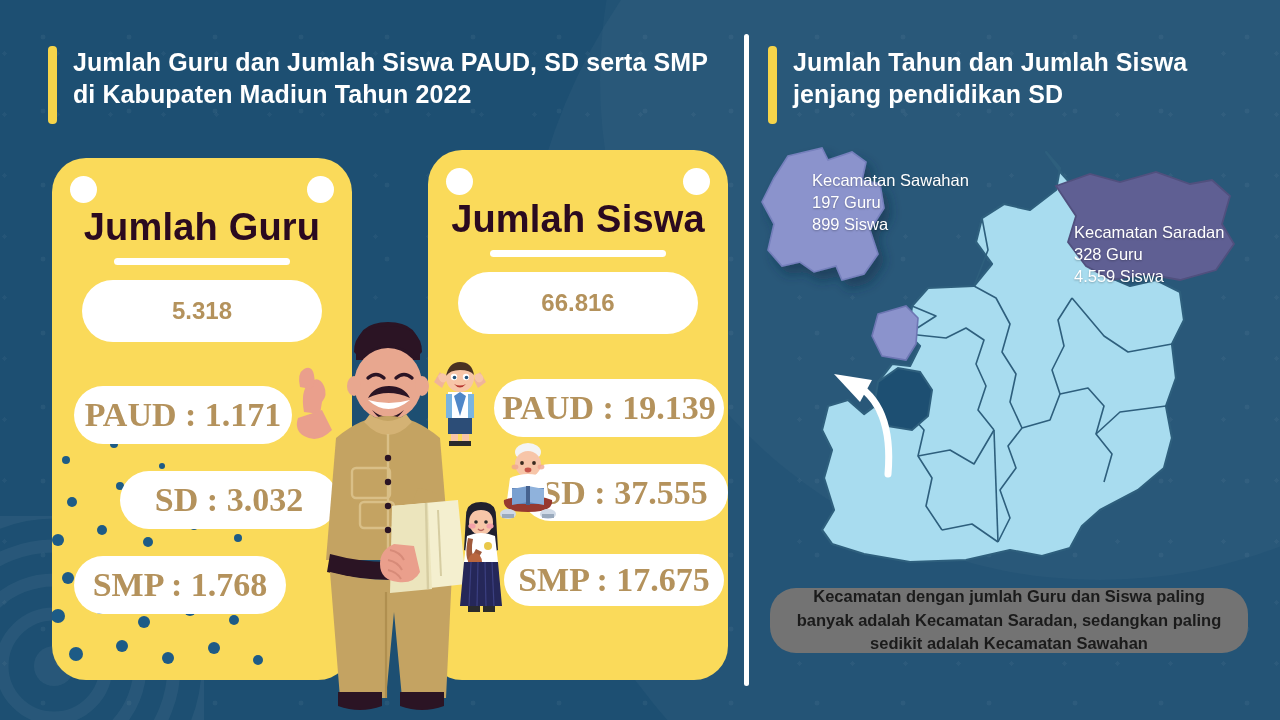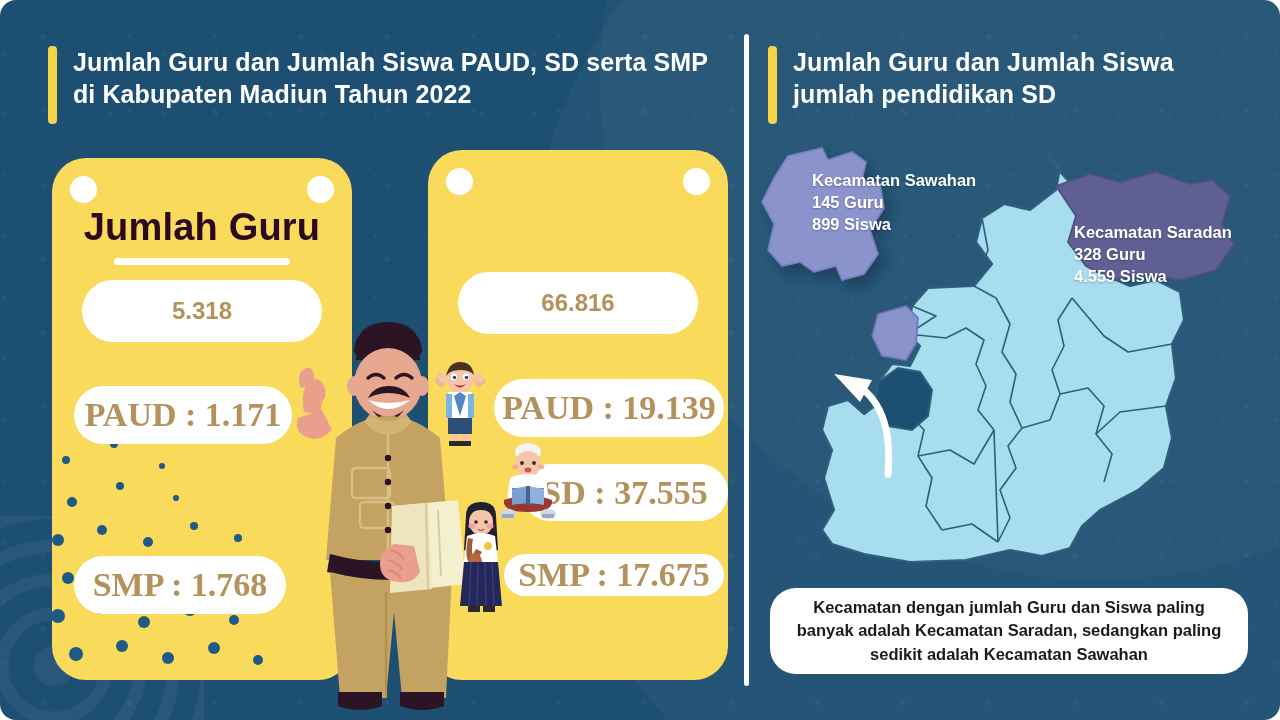--- a/index.html
+++ b/index.html
@@ -6,21 +6,20 @@
   html, body {
     width: 1280px; height: 720px;
     overflow: hidden;
     font-family: "Liberation Sans", sans-serif;
   }
   #stage {
     position: relative;
     width: 1280px; height: 720px;
     background: #1d4f72;
     overflow: hidden;
-    border-radius: 16px;
   }
 
   
   .bg-dots {
     position: absolute; inset: 0;
     background-image:
       radial-gradient(circle, rgba(255,255,255,.045) 2.4px, transparent 2.6px),
       radial-gradient(circle, rgba(255,255,255,.035) 2.0px, transparent 2.2px);
     background-size: 86px 74px, 53px 61px;
     background-position: 0 0, 31px 23px;
@@ -114,50 +113,50 @@
 
   
   #guru-total { left: 30px;  top: 122px; width: 240px; height: 62px; }
   #guru-paud  { left: 22px;  top: 228px; width: 218px; height: 58px; }
   #guru-sd    { left: 68px;  top: 313px; width: 218px; height: 58px; }
   #guru-smp   { left: 22px;  top: 398px; width: 212px; height: 58px; }
   
   #siswa-total { left: 30px; top: 122px; width: 240px; height: 62px; }
   #siswa-paud  { left: 66px; top: 229px; width: 230px; height: 58px; }
   #siswa-sd    { left: 94px; top: 314px; width: 206px; height: 57px; }
-  #siswa-smp   { left: 76px; top: 404px; width: 220px; height: 42px; }
+  #siswa-smp   { left: 76px; top: 404px; width: 220px; height: 52px; }
 
   
   .illus { position: absolute; pointer-events: none; }
   #illus-teacher { left: 268px; top: 292px; width: 230px; height: 428px; z-index: 6; }
   #illus-boy     { left: 424px; top: 352px; width: 72px;  height: 96px;  z-index: 7; }
   #illus-quran   { left: 490px; top: 440px; width: 76px;  height: 90px;  z-index: 7; }
   #illus-girl    { left: 448px; top: 500px; width: 66px;  height: 120px; z-index: 7; }
 
   
   #map-wrap {
     position: absolute; left: 760px; top: 138px;
     width: 512px; height: 430px;
   }
   #map-svg { width: 100%; height: 100%; display: block; }
 
   .map-label {
     position: absolute;
-    color: #ffffff; font-weight: bold; font-size: 16.5px;
+    color: #ffffff; font-weight: normal; font-size: 16.5px;
     line-height: 1.33; text-shadow: 0 1px 2px rgba(0,0,0,.28);
     white-space: nowrap;
   }
   #label-sawahan { left: 812px; top: 170px; }
   #label-saradan { left: 1074px; top: 222px; }
 
   
   #caption {
     position: absolute; left: 770px; top: 588px;
-    width: 478px; height: 86px;
-    background: #ffffff;
+    width: 478px; height: 65px;
+    background: #737373;
     border-radius: 26px;
     display: flex; align-items: center; justify-content: center;
     text-align: center;
     padding: 0 16px;
   }
   #caption .txt {
     color: #1b1b1b; font-size: 16.5px; font-weight: bold; line-height: 1.42;
   }
 </style>
 </head>
@@ -183,21 +182,21 @@
 
   <div class="divider"></div>
 
   <div class="title-block" id="title-left">
     <div class="title-bar"></div>
     <div class="title-text">Jumlah Guru dan Jumlah Siswa PAUD, SD serta SMP di Kabupaten Madiun Tahun 2022</div>
   </div>
 
   <div class="title-block" id="title-right">
     <div class="title-bar"></div>
-    <div class="title-text">Jumlah Guru dan Jumlah Siswa jumlah pendidikan SD</div>
+    <div class="title-text">Jumlah Tahun dan Jumlah Siswa jenjang pendidikan SD</div>
   </div>
 
   <div class="stat-card" id="card-guru">
     <svg class="card-dots" viewBox="0 0 230 250">
       <g fill="#1d5b86">
         <circle cx="14" cy="30" r="4"></circle>
           <circle cx="62" cy="14" r="4"></circle>
           <circle cx="110" cy="36" r="3"></circle>
         <circle cx="20" cy="72" r="5"></circle>
           <circle cx="68" cy="56" r="4"></circle>
@@ -228,27 +227,32 @@
     <div class="pin left"></div>
     <div class="pin right"></div>
 
     <div class="card-head">
       <div class="card-title">Jumlah Guru</div>
       <div class="card-underline"></div>
     </div>
 
     <div class="pill total" id="guru-total">5.318</div>
     <div class="pill sub" id="guru-paud">PAUD : 1.171</div>
+    <div class="pill sub" id="guru-sd">SD : 3.032</div>
     <div class="pill sub" id="guru-smp">SMP : 1.768</div>
   </div>
 
   <div class="stat-card" id="card-siswa">
     <div class="pin left"></div>
     <div class="pin right"></div>
 
+    <div class="card-head">
+      <div class="card-title">Jumlah Siswa</div>
+      <div class="card-underline"></div>
+    </div>
 
     <div class="pill total" id="siswa-total">66.816</div>
     <div class="pill sub" id="siswa-paud">PAUD : 19.139</div>
     <div class="pill sub" id="siswa-sd">SD : 37.555</div>
     <div class="pill sub" id="siswa-smp">SMP : 17.675</div>
   </div>
 
   <svg class="illus" id="illus-boy" viewBox="0 0 72 96">
     <path d="M10 30 L16 20 L22 28 L18 36 Z" fill="#f0b49a"></path>
     <path d="M62 30 L56 20 L50 28 L54 36 Z" fill="#f0b49a"></path>
@@ -419,21 +423,21 @@
 
       <g fill="none" stroke="#ffffff" stroke-width="7" stroke-linecap="round">
         <path d="M128 336 q6 -70 -36 -92"></path>
       </g>
       <path d="M74 236 L112 242 L100 264 Z" fill="#ffffff"></path>
     </svg>
   </div>
 
   <div class="map-label" id="label-sawahan">
     <div>Kecamatan Sawahan</div>
-    <div>145 Guru</div>
+    <div>197 Guru</div>
     <div>899 Siswa</div>
   </div>
 
   <div class="map-label" id="label-saradan">
     <div>Kecamatan Saradan</div>
     <div>328 Guru</div>
     <div>4.559 Siswa</div>
   </div>
 
   <div id="caption">

